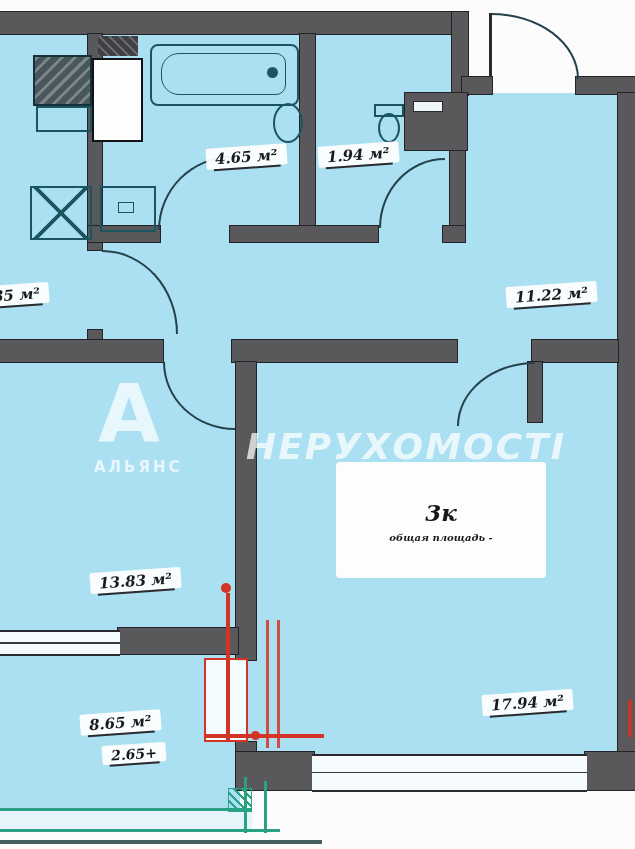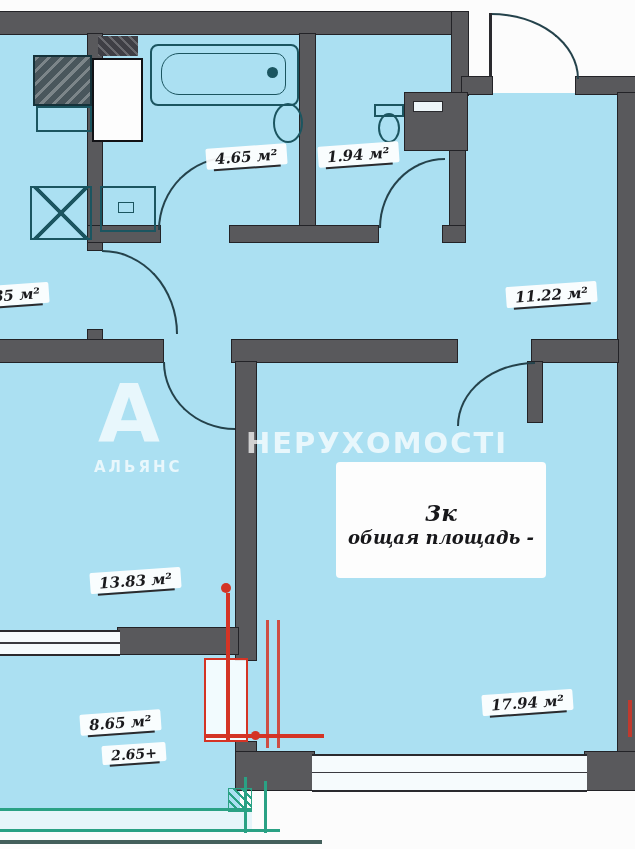--- a/index.html
+++ b/index.html
@@ -34,21 +34,21 @@
   .wm{position:absolute;color:var(--watermark-white,rgba(255,255,255,.72));z-index:4;
       font-weight:bold;white-space:nowrap;letter-spacing:2px;}
   .rlabel{position:absolute;background:rgba(255,255,255,.93);color:var(--label-ink,#1a1a1d);
           font:italic bold 15px "DejaVu Serif",serif;padding:2px 7px 1px;transform:rotate(-4deg);
           border-radius:2px;white-space:nowrap;z-index:5;}
   .rlabel span{border-bottom:2px solid #2b2b2e;padding:0 2px 1px;}
   .sum{position:absolute;left:336px;top:462px;width:210px;height:116px;background:#fdfdfd;border-radius:4px;
        z-index:5;text-align:center;color:#17171a;font-family:"DejaVu Serif",serif;font-style:italic;font-weight:bold;
        display:flex;flex-direction:column;justify-content:center;gap:1px;}
   .sum .big1{font-size:23px;line-height:34px;}
-  .sum .cap{font-size:18px;line-height:14px;}
+  .sum .cap{font-size:10px;line-height:14px;}
   .sum .big2{font-size:41px;line-height:42px;}
 </style>
 </head>
 <body>
 
 <div id="plan">
 
   <div class="floor" style="left:0;top:34px;width:620px;height:724px;"></div>
   <div class="floor" style="left:0;top:758px;width:240px;height:52px;"></div>
   <div class="white" style="left:462px;top:34px;width:158px;height:59px;"></div>
@@ -103,21 +103,21 @@
   <div class="arc tl" style="left:158px;top:156px;width:72px;height:72px;"></div>
   <div class="arc tl" style="left:379px;top:158px;width:64px;height:68px;"></div>
   <div class="arc tr" style="left:491px;top:13px;width:86px;height:64px;"></div>
   <div class="leaf" style="left:489px;top:13px;width:3px;height:64px;"></div>
   <div class="arc tr" style="left:102px;top:250px;width:74px;height:82px;"></div>
   <div class="arc bl" style="left:163px;top:362px;width:70px;height:66px;"></div>
   <div class="arc tl" style="left:457px;top:362px;width:76px;height:62px;"></div>
 
   <div class="wm" style="left:98px;top:374px;font-size:80px;line-height:82px;letter-spacing:0;">А</div>
   <div class="wm" style="left:94px;top:458px;font-size:15px;letter-spacing:3px;">АЛЬЯНС</div>
-  <div class="wm" style="left:246px;top:426px;font-size:29px;">НЕРУХОМОСТІ</div>
+  <div class="wm" style="left:246px;top:426px;font-size:36px;font-style:italic;">НЕРУХОМОСТІ</div>
 
   <div class="sum">
     <div class="big1">3к</div>
     <div class="cap">общая площадь -</div>
   </div>
 
   <div class="rlabel" style="left:206px;top:146px;"><span>4.65 м²</span></div>
   <div class="rlabel" style="left:318px;top:144px;"><span>1.94 м²</span></div>
   <div class="rlabel" style="left:-16px;top:284px;"><span>35 м²</span></div>
   <div class="rlabel" style="left:506px;top:284px;"><span>11.22 м²</span></div>

